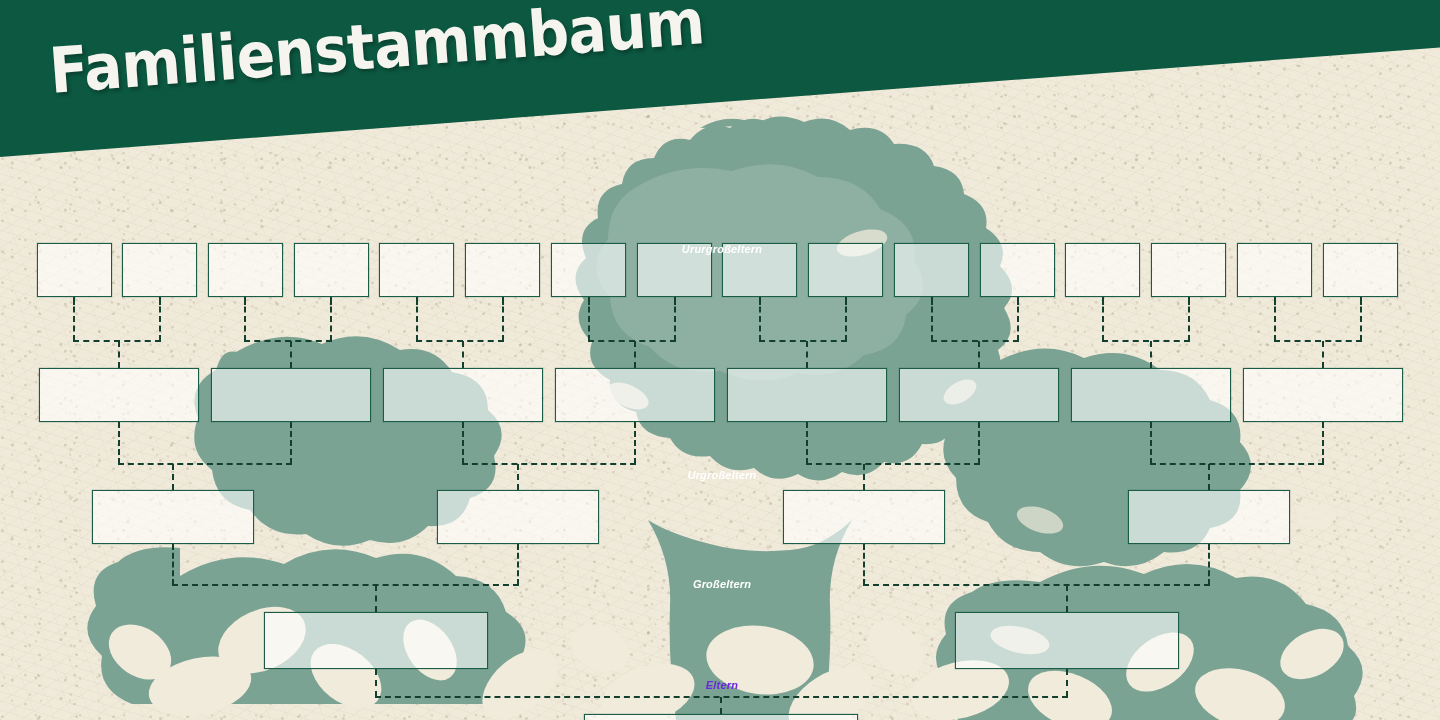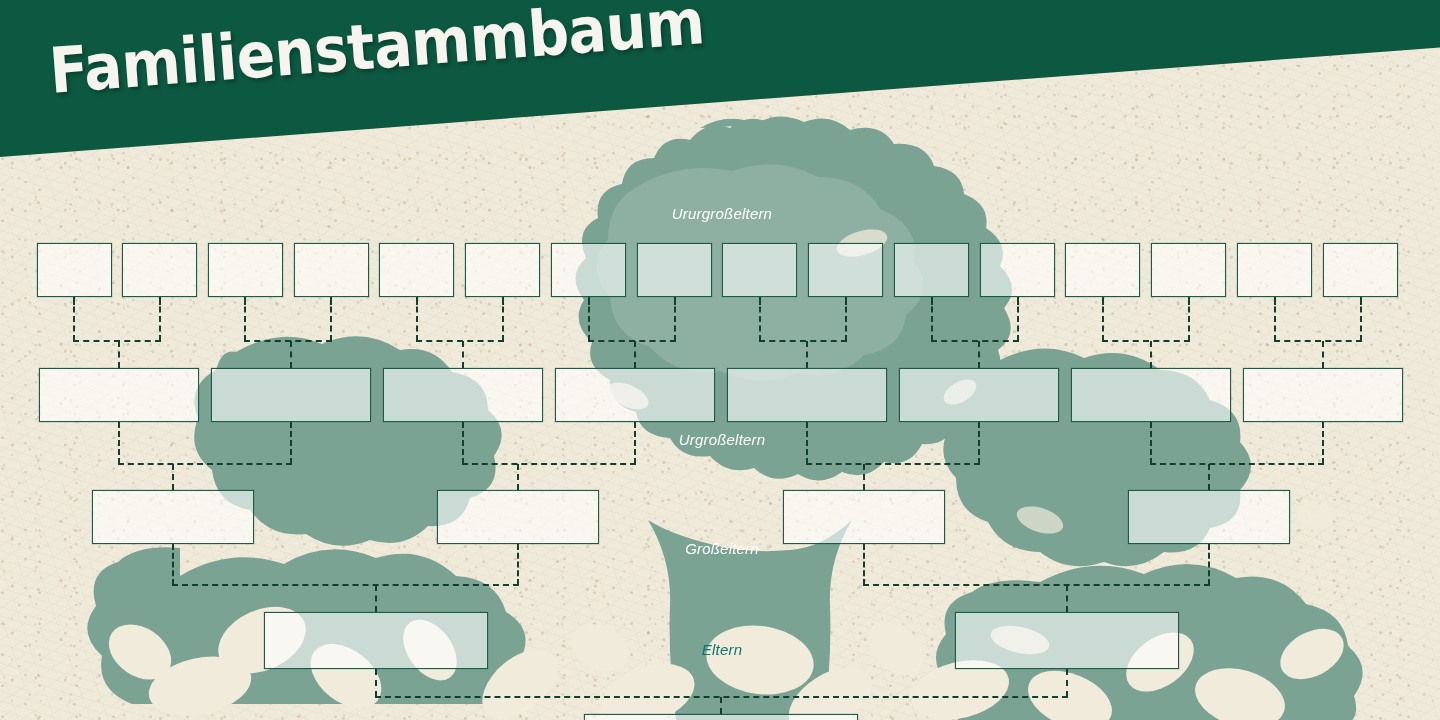--- a/index.html
+++ b/index.html
@@ -81,29 +81,30 @@
     white-space: nowrap;
     font-family: "DejaVu Sans", sans-serif;
     font-stretch: condensed;
     text-shadow: 2px 3px 4px rgba(0,0,0,.28);
   }
 
   
   .gen-label {
     position: absolute;
     z-index: 4;
-    font-size: 15px;
-    font-weight: 400;
+    font-size: 11px;
+    font-weight: 700;
     font-style: italic;
     white-space: nowrap;
     transform: translateX(-50%);
     letter-spacing: .2px;
+    margin-top: 38px;
   }
   .gen-label.light { color: #ffffff; }
-  .gen-label.dark  { color: #0f766e; }
+  .gen-label.dark  { color: #6d28d9; }
 
   
   .nbox {
     position: absolute;
     z-index: 3;
     border: 1.6px solid #1a5c45;
     background: rgba(255,255,255,.60);
     box-shadow: 0 0 0 .5px rgba(26,92,69,.25);
   }
 

